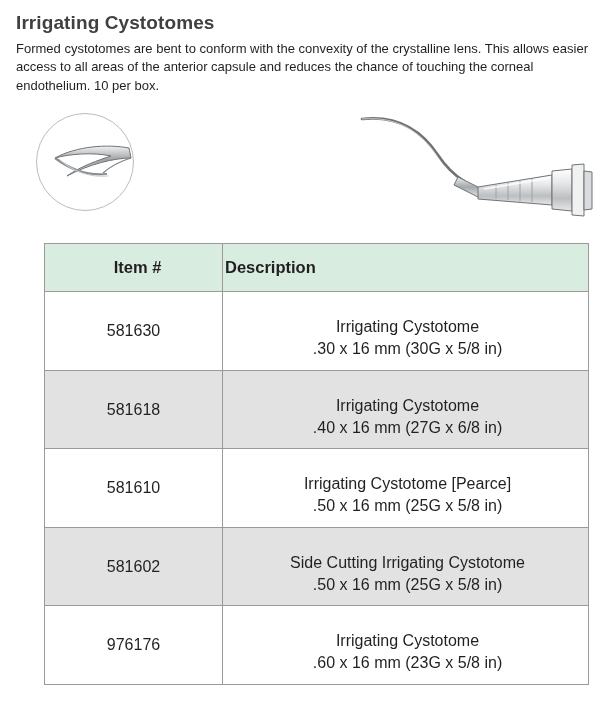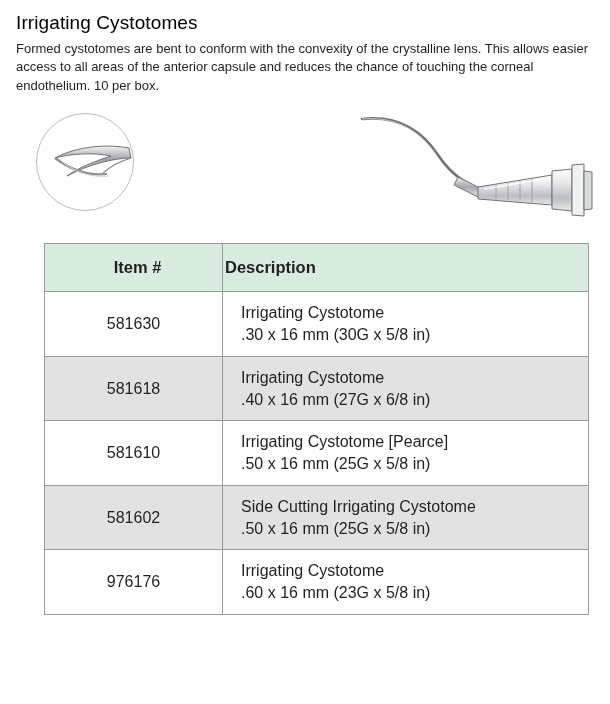--- a/index.html
+++ b/index.html
@@ -15,23 +15,23 @@
     overflow: hidden;
   }
   .page {
     position: relative;
     width: 610px;
     height: 704px;
     box-sizing: border-box;
     padding: 12px 16px 0 16px;
   }
   .title {
-    color: #000000;
+    color: #404040;
     font-size: 19px;
-    font-weight: normal;
+    font-weight: bold;
     letter-spacing: 0.1px;
     margin: 0 0 6px 0;
   }
   .intro {
     font-size: 13px;
     line-height: 1.42;
     color: #231f20;
     margin: 0;
     max-width: 578px;
   }
@@ -86,22 +86,23 @@
     border: 1px solid #9a9a9a;
     font-size: 16px;
     color: #231f20;
     vertical-align: middle;
   }
   td.item {
     text-align: center;
     width: 145px;
   }
   td.desc {
-    padding: 10px 14px 10px 18px;
+    padding: 24px 14px 10px 18px;
     line-height: 1.36;
+    text-align: center;
   }
   tr.alt td {
     background: #e2e2e2;
   }
   tr.plain td {
     background: #ffffff;
   }
   .desc-line1 { display: block; }
   .desc-line2 { display: block; }
 </style>

